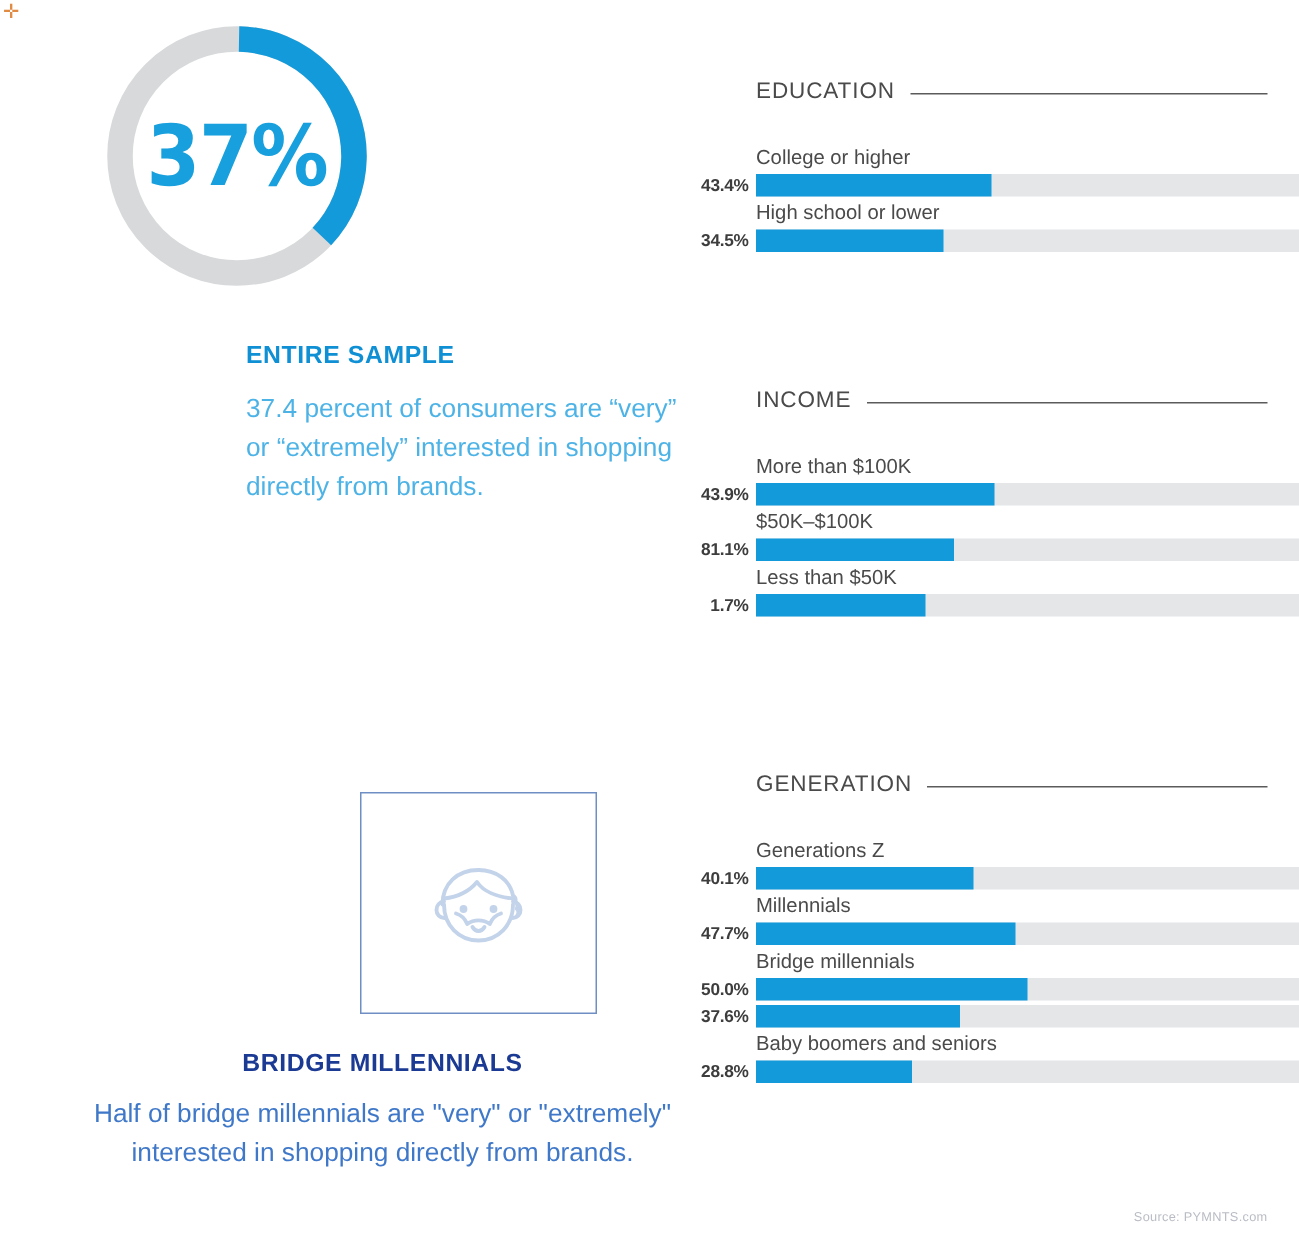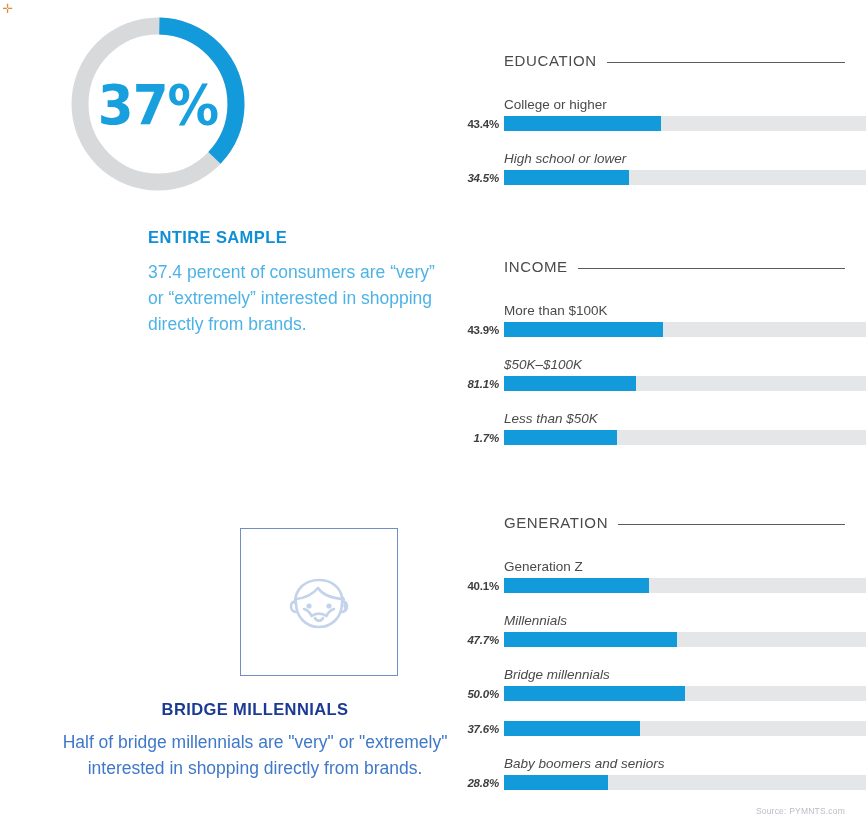--- a/index.html
+++ b/index.html
@@ -62,21 +62,21 @@
     font-family: "DejaVu Sans", sans-serif;
     font-size: 56px;
     font-weight: bold;
     letter-spacing: -1px;
     color: #17a0dd;
     transform: scaleX(0.92);
   }
 
   .entire-block {
     position: absolute;
-    left: 148px;
+    left: 164px;
     top: 228px;
     width: 290px;
   }
   .entire-title {
     font-size: 16.5px;
     font-weight: bold;
     letter-spacing: 0.4px;
     color: #0f8fd4;
     margin: 0 0 12px 0;
   }
@@ -149,21 +149,21 @@
     white-space: nowrap;
   }
   .section-rule {
     flex: 1;
     height: 1px;
     background: #5b5b5b;
     margin-top: 3px;
   }
 
   .bar-row { position: relative; padding-left: 44px; }
-  .bar-row + .bar-row { margin-top: 20px; font-style: italic; }
+  .bar-row + .bar-row { margin-top: 3px; }
 
   .bar-label {
     font-size: 13.5px;
     color: #4a4a4a;
     margin-bottom: 4px;
     white-space: nowrap;
   }
   .bar-pct {
     position: absolute;
     left: 0;
@@ -293,21 +293,21 @@
           </div>
         </div>
       </div>
       <div class="section" style="top: 514px;">
         <div class="section-head">
           <span class="section-head-text">GENERATION</span>
           <span class="section-rule"></span>
         </div>
         <div style="margin-top: 28px;">
           <div class="bar-row">
-            <div class="bar-label">Generation Z</div>
+            <div class="bar-label">Generations Z</div>
             <div class="bar-pct">40.1%</div>
             <div class="bar-track">
               <div class="bar-fill" style="width: 40.1%;"></div>
             </div>
           </div>
           <div class="bar-row">
             <div class="bar-label">Millennials</div>
             <div class="bar-pct">47.7%</div>
             <div class="bar-track">
               <div class="bar-fill" style="width: 47.7%;"></div>

